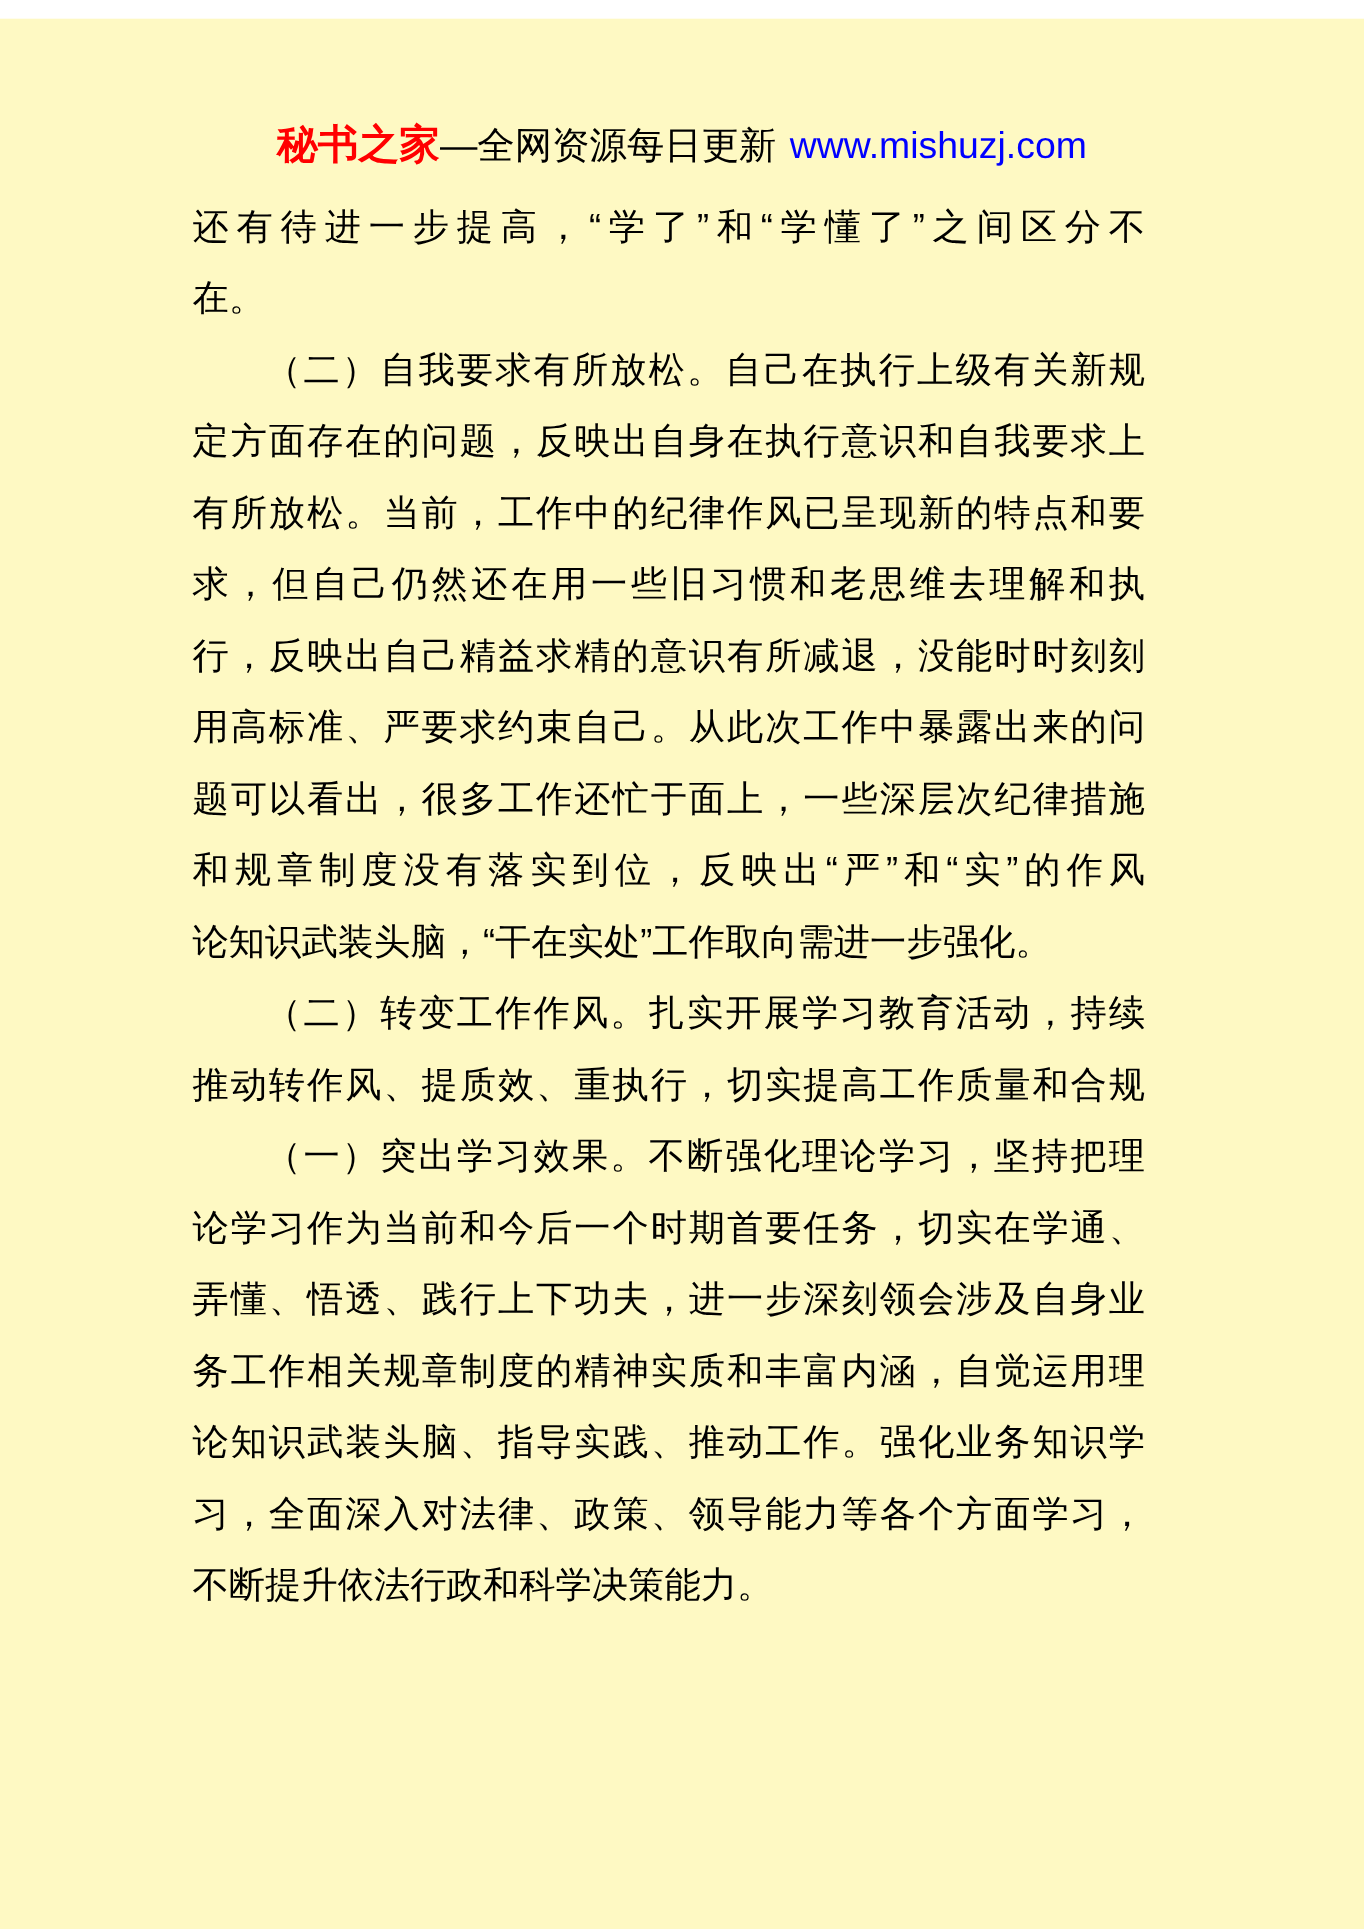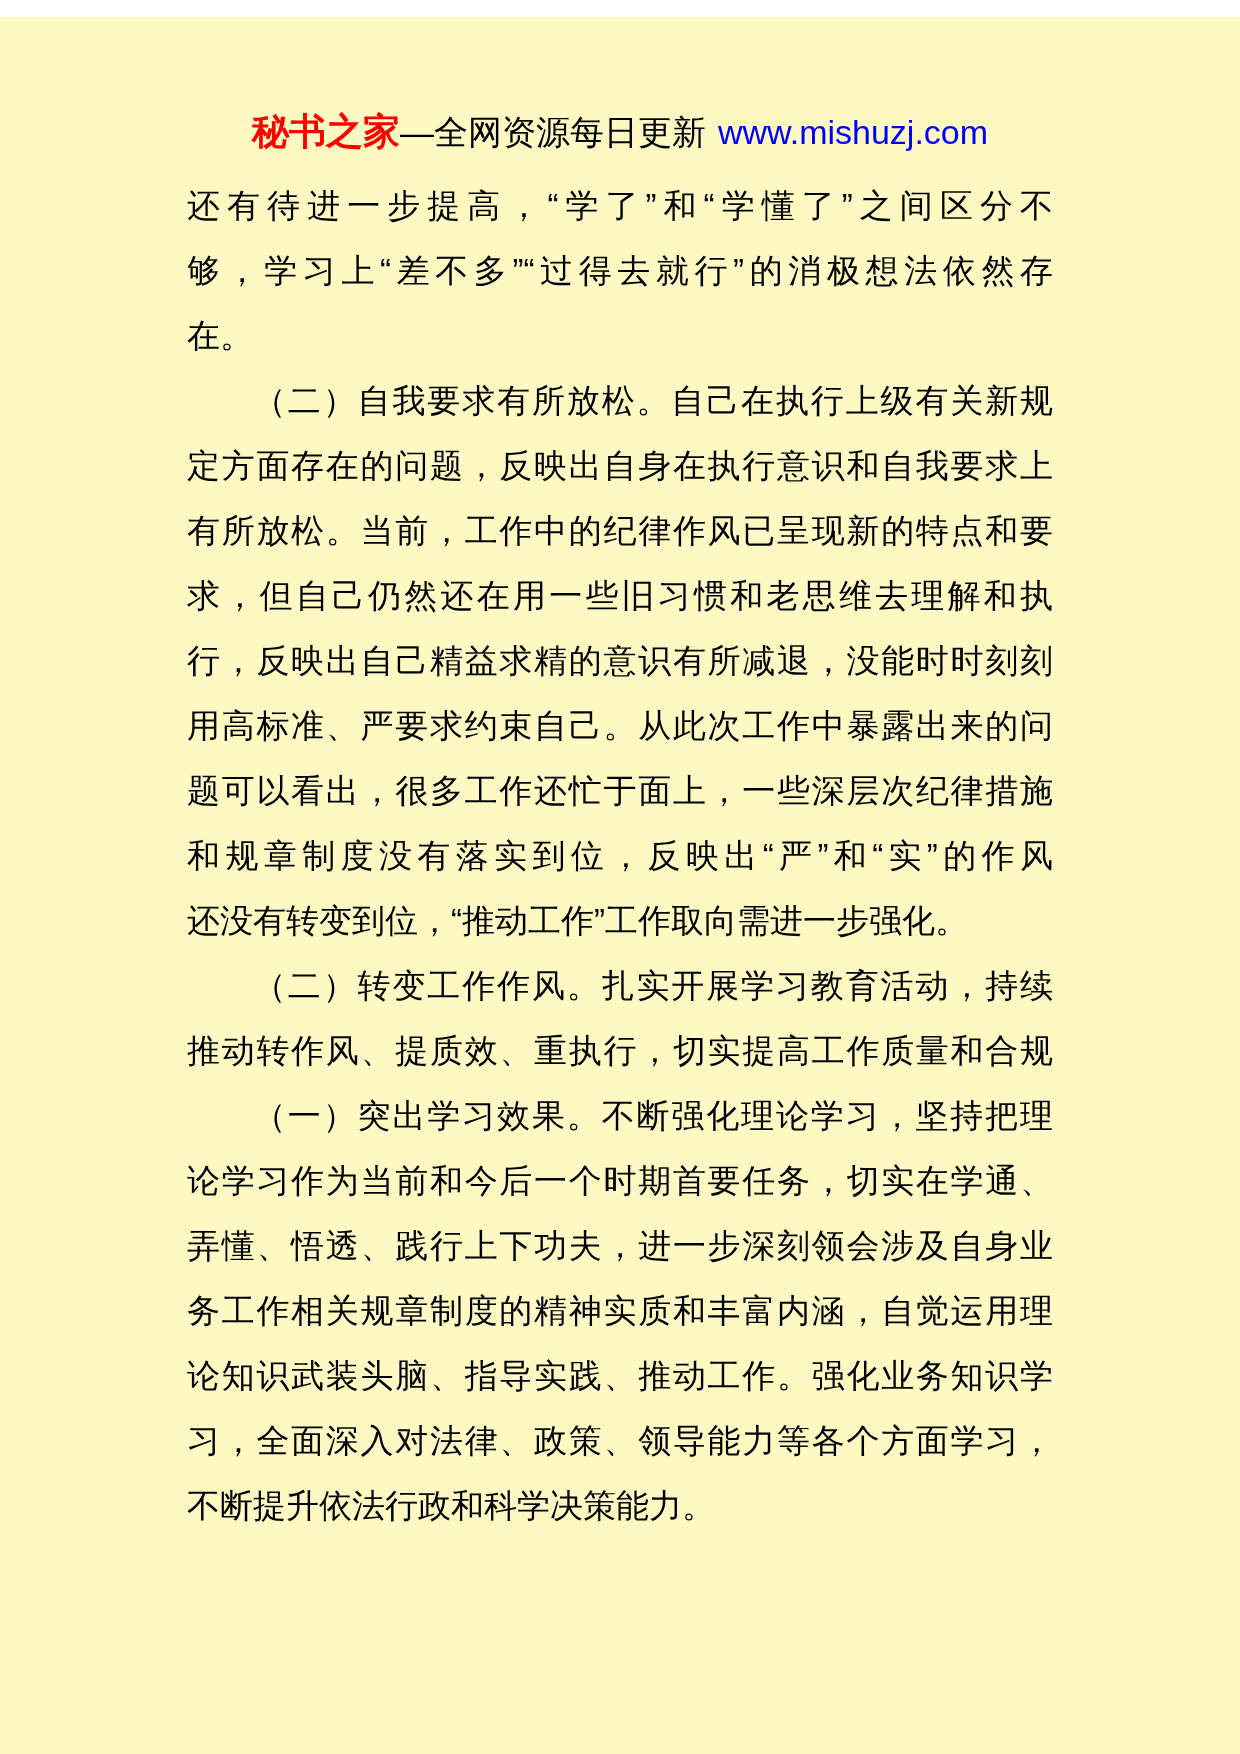--- a/index.html
+++ b/index.html
@@ -34,21 +34,21 @@
   .header-tagline {
     color: #000000;
     font-weight: normal;
   }
   .header-url {
     color: #0000ff;
     margin-left: 12px;
   }
   .doc-body {
     position: absolute;
-    left: 187px;
+    left: 175px;
     top: 156px;
     width: 866px;
     font-size: 33px;
     color: #000000;
   }
   .doc-line {
     height: 65px;
     line-height: 65px;
     white-space: nowrap;
   }
@@ -66,33 +66,32 @@
 
 <div class="page">
 
   <div class="doc-header">
     <span class="site-name">秘书之家</span><span class="header-tagline">—全网资源每日更新</span><span class="header-url">www.mishuzj.com</span>
   </div>
 
   <div class="doc-body">
       <div>
         <div class="doc-line justify">还有待进一步提高，“学了”和“学懂了”之间区分不</div>
-        <div class="doc-line justify">够，学习上“差不多”“过得去就行”的消极想法依然存</div>
         <div class="doc-line">在。</div>
       </div>
       <div>
         <div class="doc-line justify indent">（二）自我要求有所放松。自己在执行上级有关新规</div>
         <div class="doc-line justify">定方面存在的问题，反映出自身在执行意识和自我要求上</div>
         <div class="doc-line justify">有所放松。当前，工作中的纪律作风已呈现新的特点和要</div>
         <div class="doc-line justify">求，但自己仍然还在用一些旧习惯和老思维去理解和执</div>
         <div class="doc-line justify">行，反映出自己精益求精的意识有所减退，没能时时刻刻</div>
         <div class="doc-line justify">用高标准、严要求约束自己。从此次工作中暴露出来的问</div>
         <div class="doc-line justify">题可以看出，很多工作还忙于面上，一些深层次纪律措施</div>
         <div class="doc-line justify">和规章制度没有落实到位，反映出“严”和“实”的作风</div>
-        <div class="doc-line">还没有转变到位，“推动工作”工作取向需进一步强化。</div>
+        <div class="doc-line">论知识武装头脑，“干在实处”工作取向需进一步强化。</div>
       </div>
       <div>
         <div class="doc-line justify indent">（二）转变工作作风。扎实开展学习教育活动，持续</div>
         <div class="doc-line justify">推动转作风、提质效、重执行，切实提高工作质量和合规</div>
       </div>
       <div>
         <div class="doc-line justify indent">（一）突出学习效果。不断强化理论学习，坚持把理</div>
         <div class="doc-line justify">论学习作为当前和今后一个时期首要任务，切实在学通、</div>
         <div class="doc-line justify">弄懂、悟透、践行上下功夫，进一步深刻领会涉及自身业</div>
         <div class="doc-line justify">务工作相关规章制度的精神实质和丰富内涵，自觉运用理</div>

